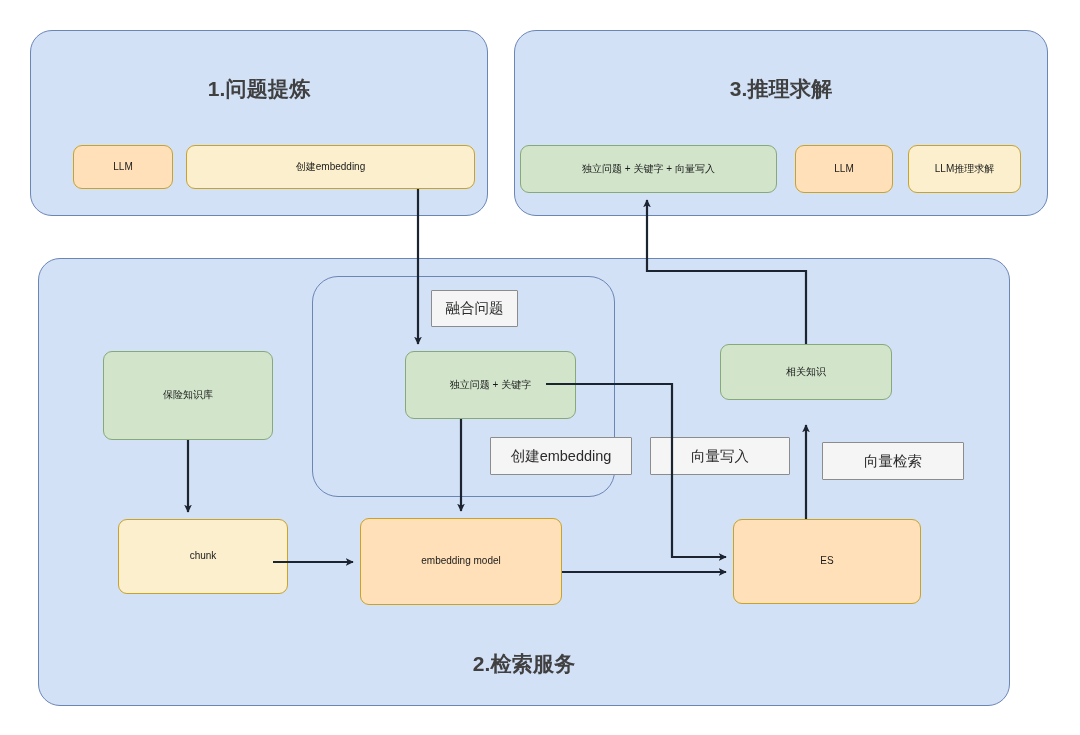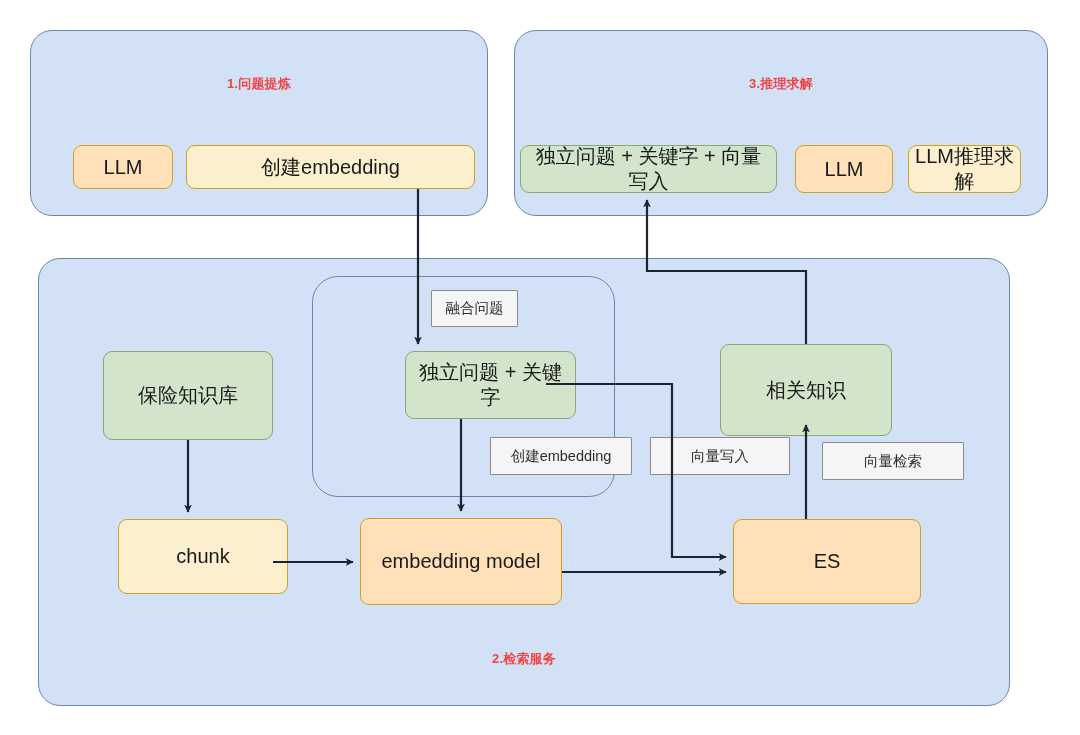--- a/index.html
+++ b/index.html
@@ -2,25 +2,25 @@
 <html><head>
 <meta charset="utf-8">
 <style>
   html,body{margin:0;padding:0;background:#ffffff;}
   body{width:1080px;height:735px;font-family:"Liberation Sans","DejaVu Sans",sans-serif;}
   #stage{position:relative;width:1080px;height:735px;overflow:hidden;background:#fff;}
 
   .panel{position:absolute;background:#d3e1f7;border:1.3px solid #6b85b5;border-radius:22px;box-sizing:border-box;}
   .panel-inner{position:absolute;background:#d3e1f7;border:1.3px solid #6b85b5;border-radius:26px;box-sizing:border-box;}
 
-  .panel-title{position:absolute;font-weight:bold;font-size:13px;color:#ef4444;text-align:center;
+  .panel-title{position:absolute;font-weight:bold;font-size:21px;color:#404040;text-align:center;
                white-space:nowrap;letter-spacing:.2px;}
 
   .node{position:absolute;box-sizing:border-box;display:flex;align-items:center;justify-content:center;
-        text-align:center;border-radius:9px;font-size:20px;color:#1a1a1a;line-height:1.25;padding:2px 6px;}
+        text-align:center;border-radius:9px;font-size:10px;color:#1a1a1a;line-height:1.25;padding:2px 6px;}
 
   .green{background:#d2e5cb;border:1.3px solid #87a878;}
   .orange{background:#ffe0b8;border:1.3px solid #c9a227;}
   .yellow{background:#fbefcd;border:1.3px solid #c9a227;}
 
   .label{position:absolute;box-sizing:border-box;display:flex;align-items:center;justify-content:center;
          background:#f5f5f5;border:1.2px solid #8c8c8c;border-radius:1px;font-size:14.5px;color:#2b2b2b;
          text-align:center;white-space:nowrap;padding:0 2px;}
 
   svg.edges{position:absolute;left:0;top:0;width:1080px;height:735px;pointer-events:none;}
@@ -46,21 +46,21 @@
   <div class="panel" style="left:38px;top:258px;width:972px;height:448px;"></div>
 
   <div class="panel-inner" style="left:312px;top:276px;width:303px;height:221px;"></div>
 
   <div class="panel-title" style="left:38px;top:650px;width:972px;">2.检索服务</div>
 
   <div class="node green" style="left:103px;top:351px;width:170px;height:89px;">保险知识库</div>
 
   <div class="node green" style="left:375px;top:351px;width:171px;height:68px;margin-left:30px;">独立问题 + 关键字</div>
 
-  <div class="node green" style="left:720px;top:344px;width:172px;height:92px;">相关知识</div>
+  <div class="node green" style="left:720px;top:344px;width:172px;height:56px;">相关知识</div>
 
   <div class="node yellow" style="left:118px;top:519px;width:170px;height:75px;">chunk</div>
 
   <div class="node orange" style="left:360px;top:518px;width:202px;height:87px;">embedding  model</div>
 
   <div class="node orange" style="left:733px;top:519px;width:188px;height:85px;">ES</div>
 
   <div class="label" style="left:431px;top:290px;width:87px;height:37px;">融合问题</div>
 
   <div class="label" style="left:490px;top:437px;width:142px;height:38px;">创建embedding</div>

